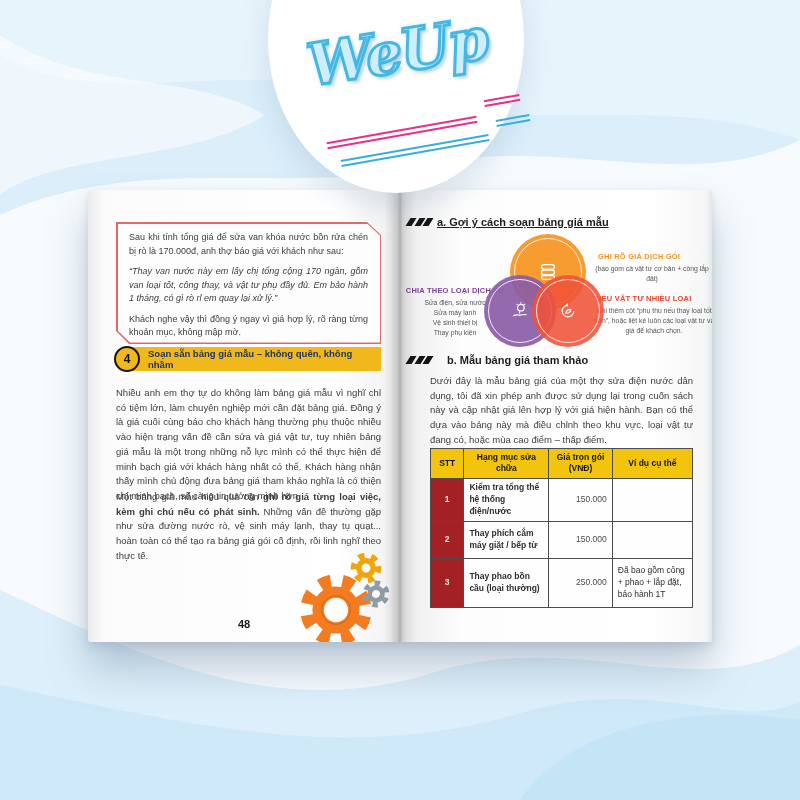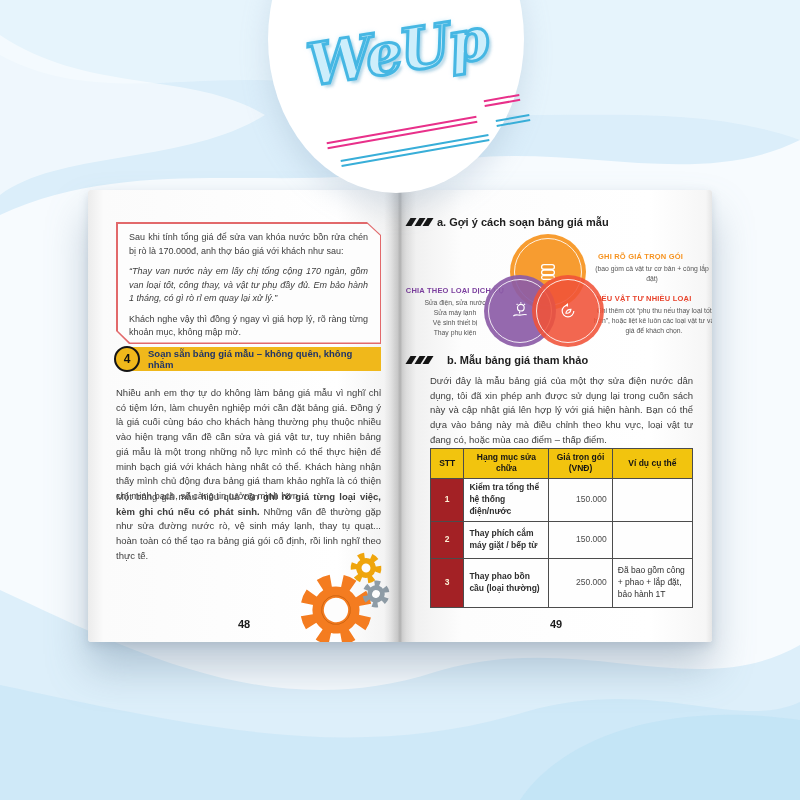--- a/index.html
+++ b/index.html
@@ -66,21 +66,21 @@
   #lp-para1{top:196px;}
   #lp-para2{top:300px;}
   
   .gear{position:absolute;}
   #gear-big   {left:210px;top:382px;width:76px;height:76px;transform:rotate(12deg);}
   #gear-small {left:262px;top:362px;width:32px;height:32px;transform:rotate(-8deg);}
   #gear-gray  {left:274px;top:390px;width:28px;height:28px;transform:rotate(20deg);}
   
   .sec-head{position:absolute;display:flex;align-items:center;gap:6px;
     font-size:11px;font-weight:bold;color:#1d1d1d;}
-  #sec-a{left:8px;top:26px;}
+  #sec-a{left:8px;top:26px;text-decoration:underline;}
   #sec-b{left:8px;top:164px;gap:16px;}
   .stripes{display:inline-flex;gap:2.5px;}
   .stripes i{display:block;width:6px;height:8px;background:#141414;transform:skewX(-32deg);}
   
   .vcircle{position:absolute;border-radius:50%;}
   .vcircle::after{content:"";position:absolute;inset:4px;border:1px solid rgba(255,255,255,.85);border-radius:50%;}
   #vc-top  {left:110px;top:44px; width:76px;height:76px;background:rgba(246,148,32,.93);z-index:1;}
   #vc-left {left:84px; top:85px; width:72px;height:72px;background:rgba(140,92,167,.92);z-index:2;}
   #vc-right{left:132px;top:85px; width:72px;height:72px;background:rgba(240,82,56,.88);z-index:3;}
   .vicon{position:absolute;left:50%;top:50%;transform:translate(-50%,-50%);}
@@ -196,21 +196,21 @@
           <path d="M13 1.5 V3 M18 3.5 L17 4.7 M8 3.5 L9 4.7"></path>
       </svg>
     </div>
     <div id="vc-right" class="vcircle">
       <svg class="vicon" width="20" height="20" viewBox="0 0 24 24" fill="none" stroke="#ffffff" stroke-width="1.4">
         <path d="M19 12 A7 7 0 1 1 12 5"></path>
           <path d="M12 2.5 L12 7 L8.5 5.5 Z" fill="#ffffff" stroke="none"></path>
           <path d="M9.5 14.5 C10 11.5 12.5 10 15.5 10 C15 13.5 13 15.2 9.5 14.5 Z"></path>
       </svg>
     </div>
-    <div id="vl-top" class="vlabel">GHI RÕ GIÁ TRỌN GÓI</div>
+    <div id="vl-top" class="vlabel">GHI RÕ GIÁ DỊCH GÓI</div>
     <div id="vd-top" class="vdesc">(bao gồm cả vật tư cơ bản + công lắp đặt)</div>
     <div id="vl-left" class="vlabel">CHIA THEO LOẠI DỊCH VỤ</div>
     <div id="vd-left" class="vdesc">
       <div>Sửa điện, sửa nước</div>
       <div>Sửa máy lạnh</div>
       <div>Vệ sinh thiết bị</div>
       <div>Thay phụ kiện</div>
     </div>
     <div id="vl-right" class="vlabel">NẾU VẬT TƯ NHIỀU LOẠI</div>
     <div id="vd-right" class="vdesc">Ghi thêm cột “phụ thu nếu thay loại tốt hơn”, hoặc liệt kê luôn các loại vật tư và giá để khách chọn.</div>
@@ -248,15 +248,14 @@
       </tr>
       <tr class="r3">
         <td class="stt">3</td>
         <td class="item">Thay phao bồn cầu (loại thường)</td>
         <td class="price">250.000</td>
         <td class="ex">Đã bao gồm công + phao + lắp đặt, bảo hành 1T</td>
       </tr>
     </tbody>
       </table>
 
-    <div class="page-number">49</div>
   </div>
 </div>
 
 </body></html>

